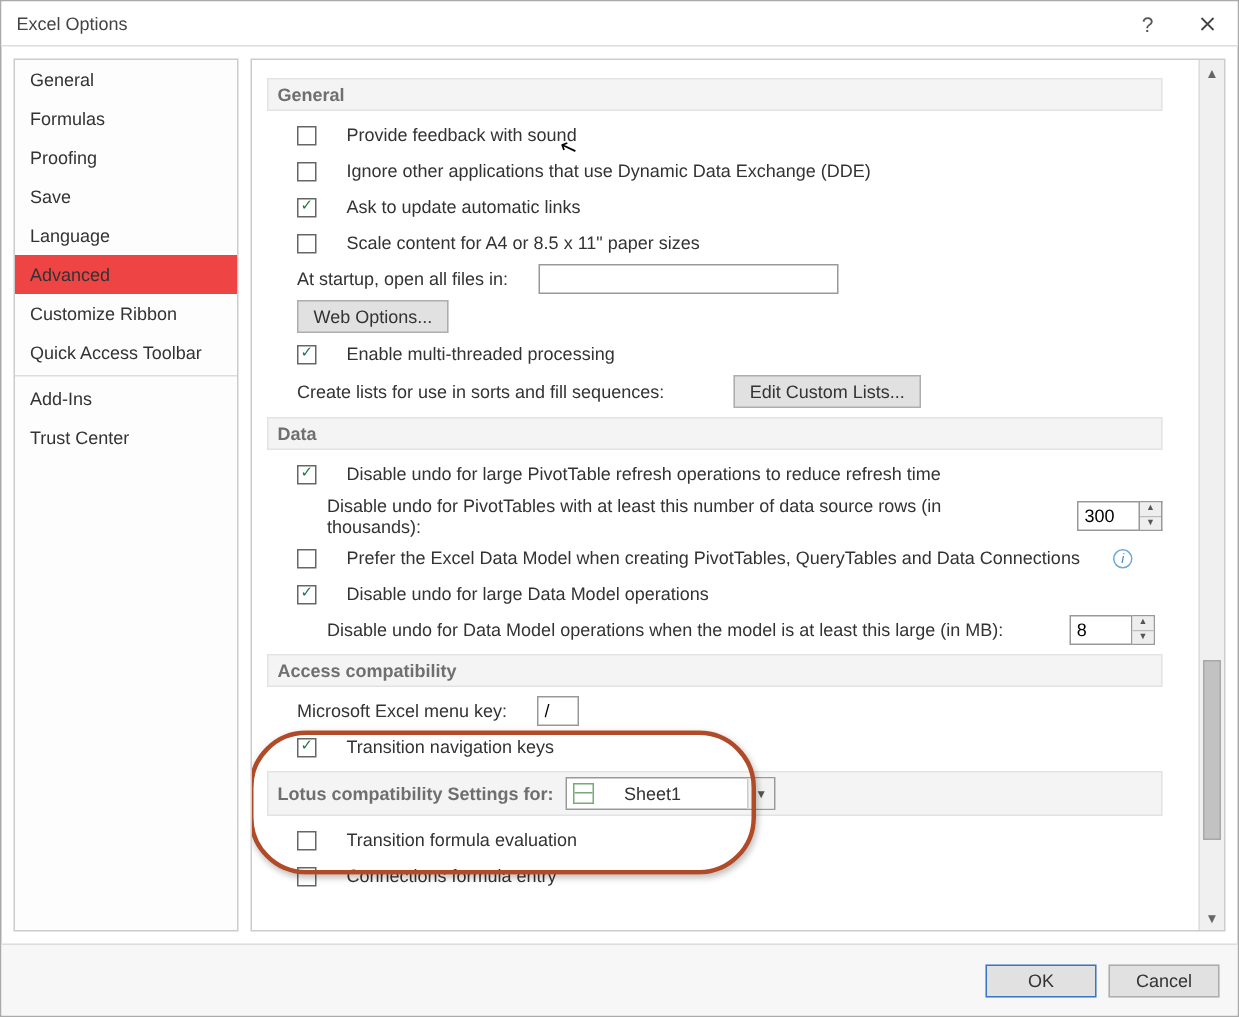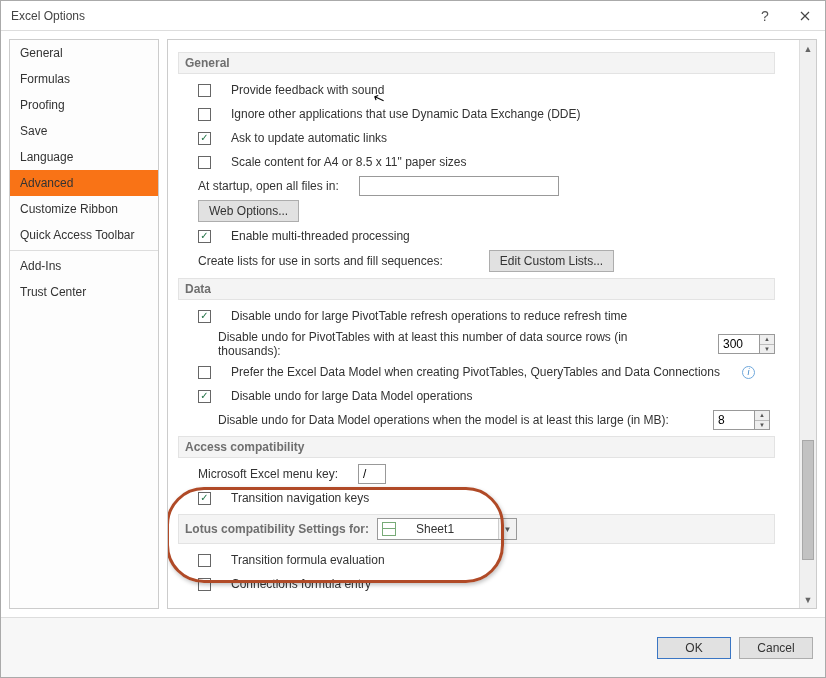--- a/index.html
+++ b/index.html
@@ -48,21 +48,21 @@
     overflow: hidden;
   }
   .sidebar-item {
     padding: 6px 10px;
     font-size: 12px;
     color: #333;
     cursor: default;
     white-space: nowrap;
   }
   .sidebar-item.selected {
-    background: #f97316;
+    background: #ef4444;
   }
   .sidebar .sep {
     border-top: 1px solid #ddd;
     margin: 2px 0;
   }
   .main-wrap {
     flex: 1;
     margin: 8px 8px 8px 4px;
     border: 1px solid #ccc;
     position: relative;
@@ -201,21 +201,21 @@
     border-top: 1px solid #7a7;
   }
   .highlight-ring {
     position: absolute;
     border: 3px solid #b04a27;
     border-radius: 38px;
     pointer-events: none;
     box-shadow: 1px 2px 4px rgba(0,0,0,0.25);
   }
   .footer {
-    height: 60px;
+    height: 48px;
     border-top: 1px solid #ddd;
     display: flex;
     justify-content: flex-end;
     align-items: center;
     gap: 8px;
     padding: 0 12px;
     background: #f7f7f7;
   }
   .footer .btn { width: 74px; justify-content: center; }
   .footer .btn.primary { border: 1px solid #3a76c4; }

